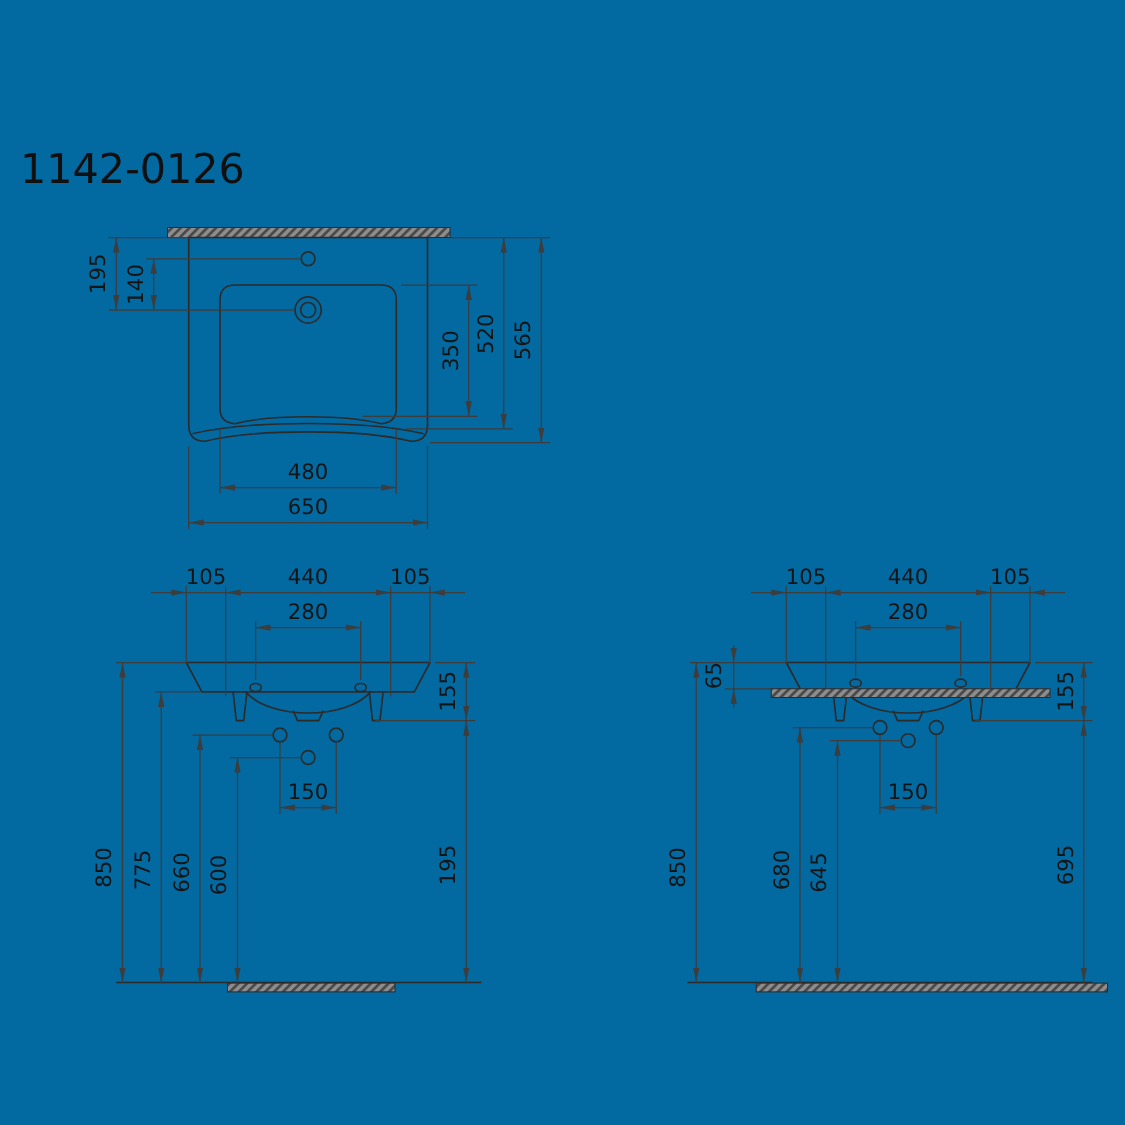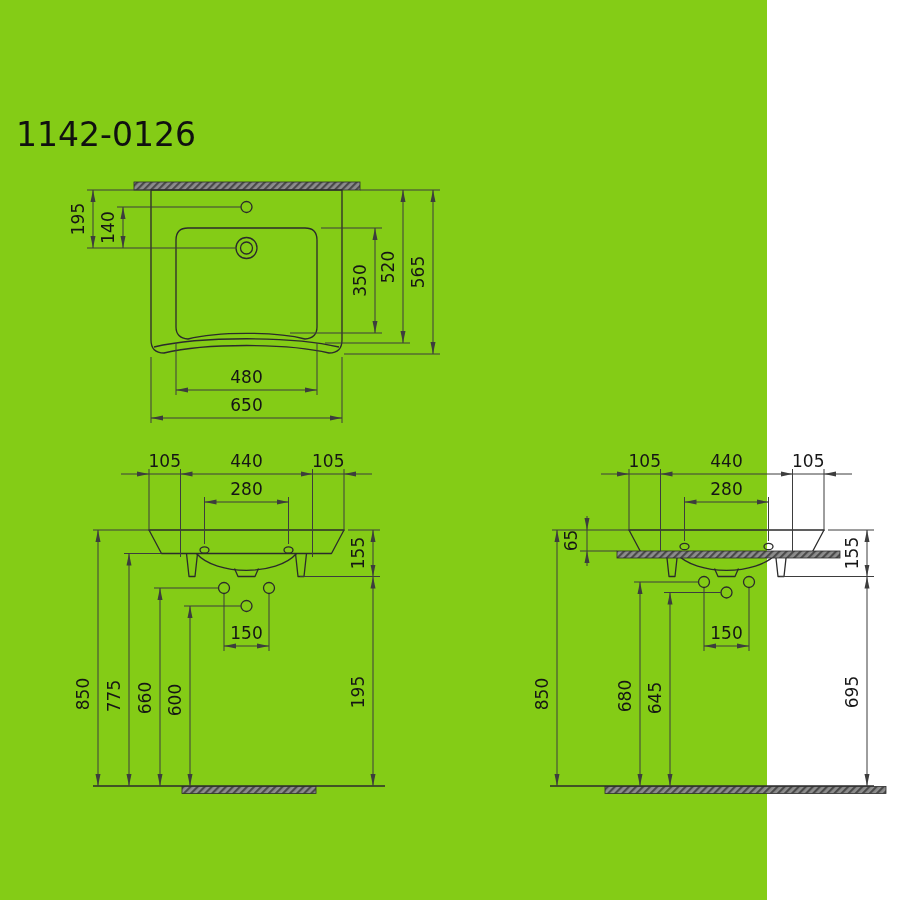--- a/index.html
+++ b/index.html
@@ -1,16 +1,16 @@
 <!DOCTYPE html>
 <html><head>
 <meta charset="utf-8">
 <style>
   html,body{margin:0;padding:0;background:#ffffff;}
-  #stage{width:767px;height:900px;background:#84cc16;position:relative;}
+  #stage{width:900px;height:900px;background:#0369a1;position:relative;}
   svg{display:block;}
   .geo{fill:none;stroke:#2b2b2b;stroke-width:1.3;stroke-linejoin:round;}
   .dim{fill:none;stroke:#3d3d3d;stroke-width:1;}
   .hatchbar{fill:url(#hp);stroke:#2b2b2b;stroke-width:0.8;}
   .dtext{font-family:"DejaVu Sans",sans-serif;font-size:17px;fill:#151515;text-anchor:middle;}
   .title{font-family:"DejaVu Sans",sans-serif;font-size:33px;fill:#101010;}
 </style>
 </head>
 <body>
 

